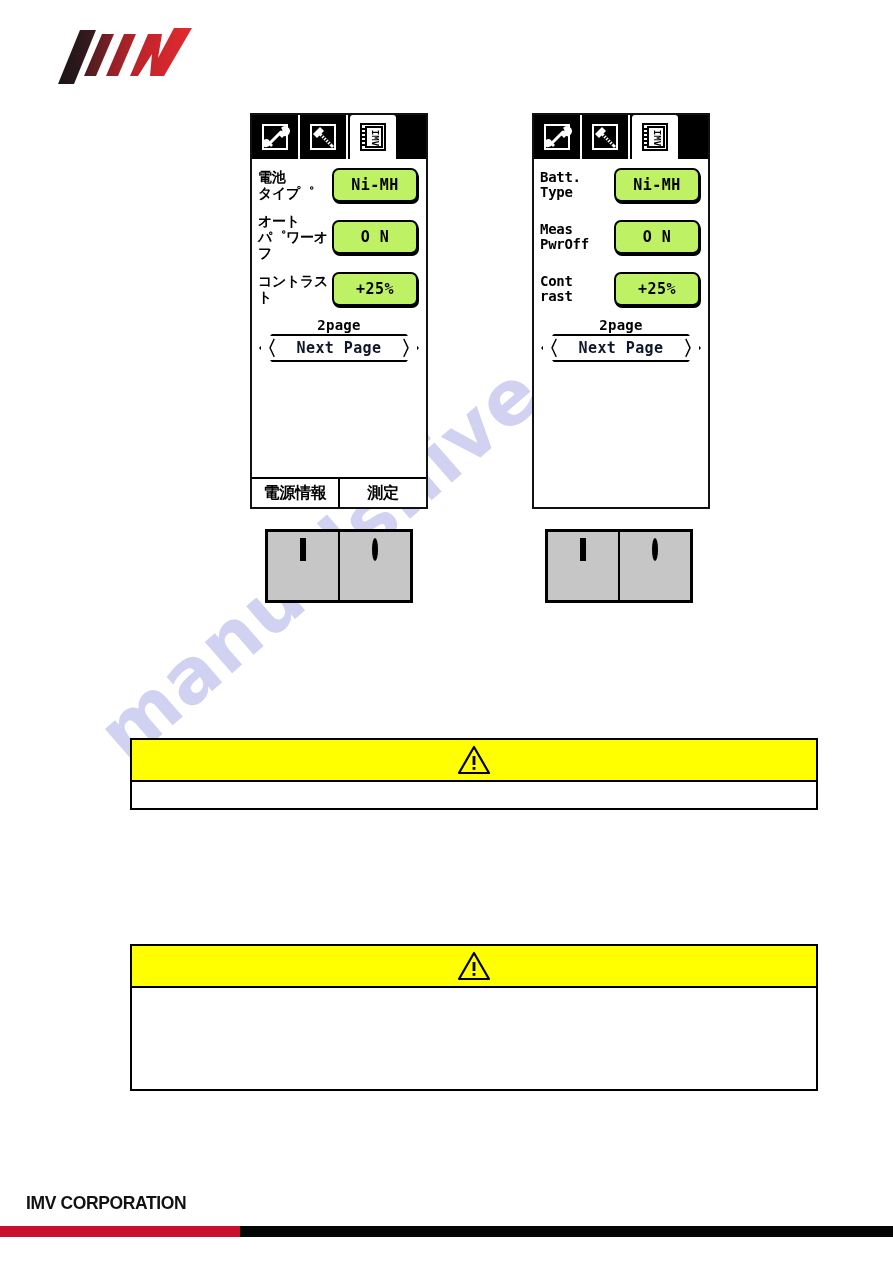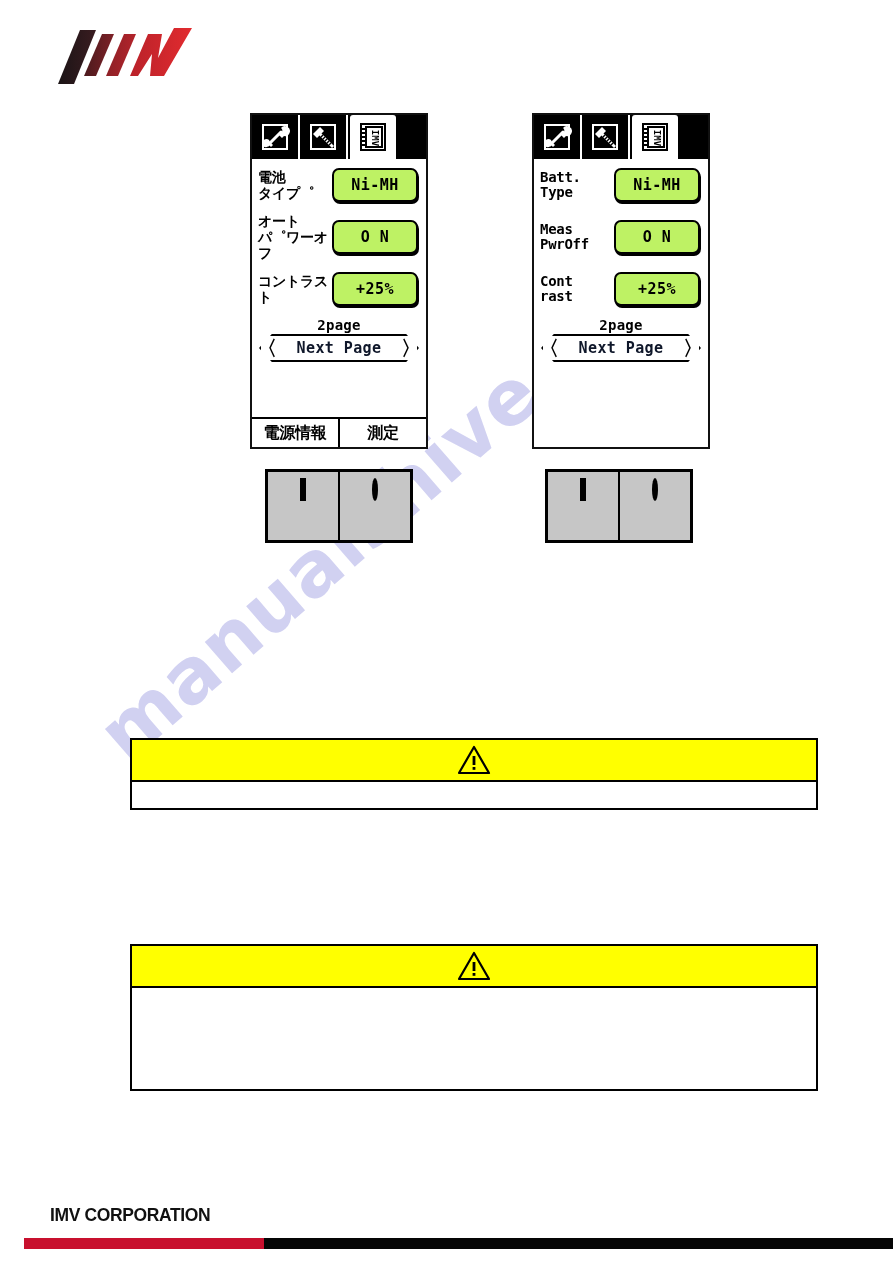--- a/index.html
+++ b/index.html
@@ -23,21 +23,21 @@
     transform:rotate(-41deg);transform-origin:left center;
     white-space:nowrap;
   }
 
   
   .logo{position:absolute;left:52px;top:24px;width:160px;height:62px;z-index:6;}
 
   
   .device{position:absolute;z-index:7;}
   .lcd{
-    position:relative;width:178px;height:336px;
+    position:relative;width:178px;height:396px;
     border:2px solid #111;background:#fff;box-sizing:border-box;
     font-family:"DejaVu Sans Mono","Liberation Mono",monospace;
   }
   .tabbar{
     position:relative;height:44px;background:#000;display:flex;align-items:stretch;
   }
   .ticon{
     width:46px;position:relative;display:flex;align-items:center;justify-content:center;
   }
   .ticon.sep{border-right:2px solid #fff;}
@@ -119,21 +119,21 @@
   .caution .headtext{
     font-size:13px;font-weight:700;color:#000;position:absolute;left:14px;top:50%;transform:translateY(-50%);
   }
   .caution .bodytext{
     padding:10px 14px;font-size:13px;line-height:20px;color:#000;white-space:pre-line;
     font-family:"Liberation Sans",sans-serif;
   }
   .tri{display:block;}
 
   
-  .footer{position:absolute;left:0;right:0;bottom:4px;height:73px;z-index:6;margin-left:24px;}
+  .footer{position:absolute;left:0;right:0;bottom:16px;height:73px;z-index:6;}
   .footname{
     position:absolute;left:26px;top:18px;font-size:19px;font-weight:700;
     font-family:"Liberation Sans",sans-serif;color:#111;letter-spacing:-.4px;
     transform:scaleX(.92);transform-origin:left center;
   }
   .footbar{position:absolute;left:0;right:0;top:52px;height:11px;display:flex;}
   .footbar .red{width:240px;background:#c8102e;}
   .footbar .black{flex:1;background:#050505;}
 </style>
 </head>

